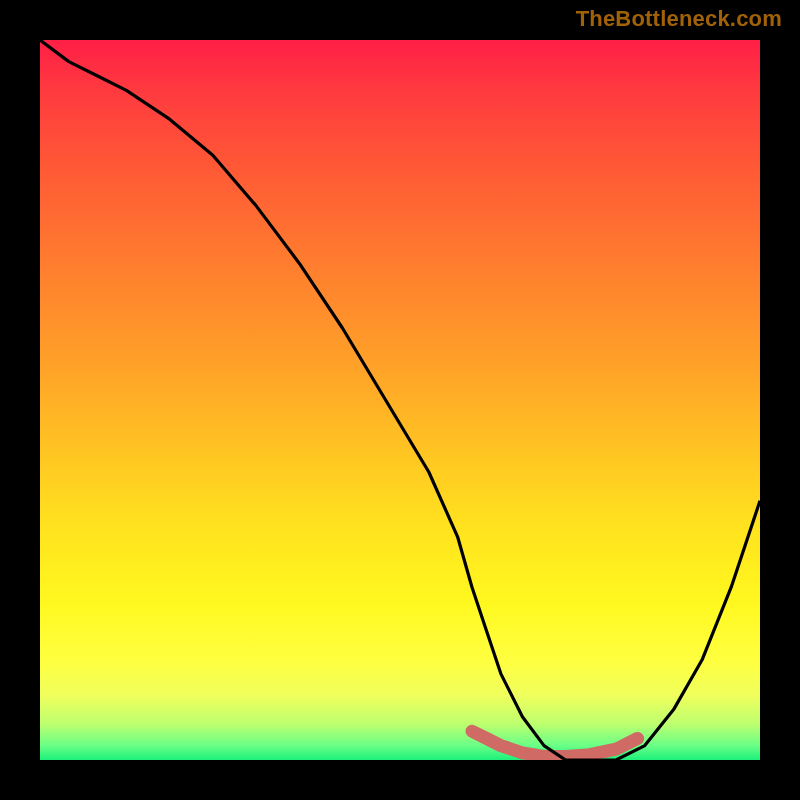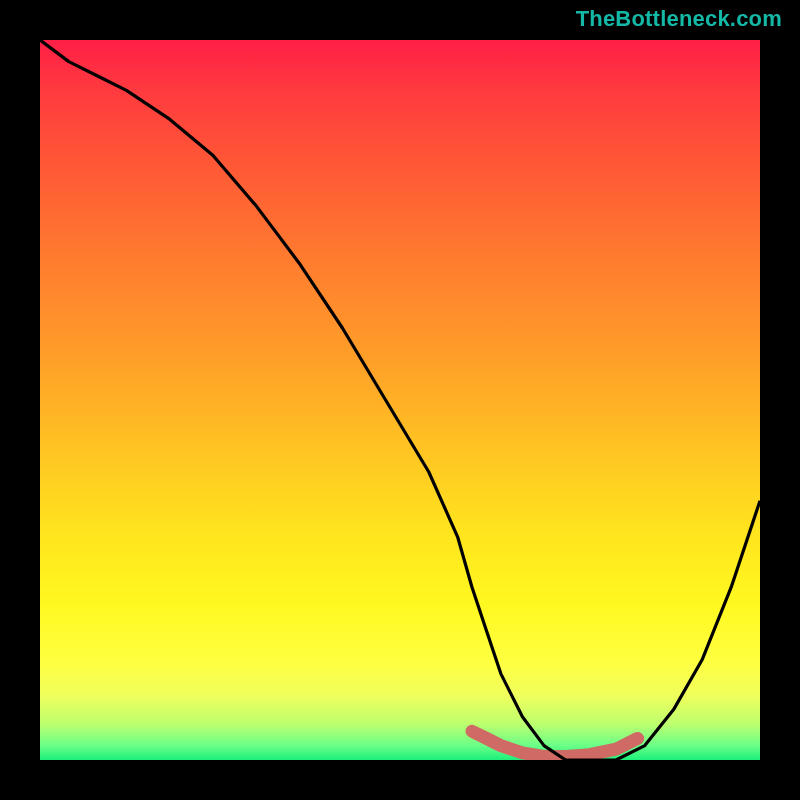--- a/index.html
+++ b/index.html
@@ -13,21 +13,21 @@
   .frame {
     width: 800px;
     height: 800px;
     position: relative;
     background: #000;
   }
   .watermark {
     position: absolute;
     top: 6px;
     right: 18px;
-    color: #14b8a6;
+    color: #a16207;
     font-size: 22px;
     font-weight: bold;
     letter-spacing: 0.2px;
   }
   .plot {
     position: absolute;
     left: 40px;
     top: 40px;
     width: 720px;
     height: 720px;

